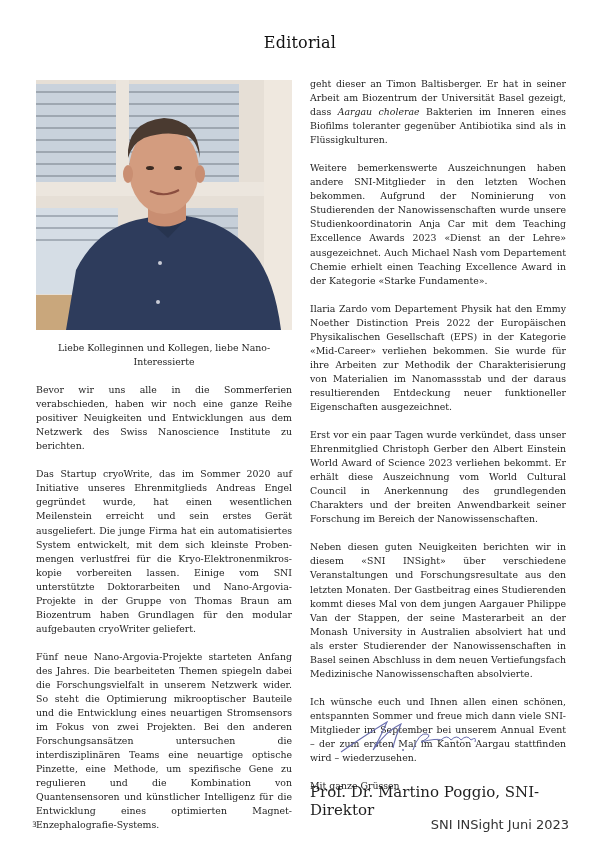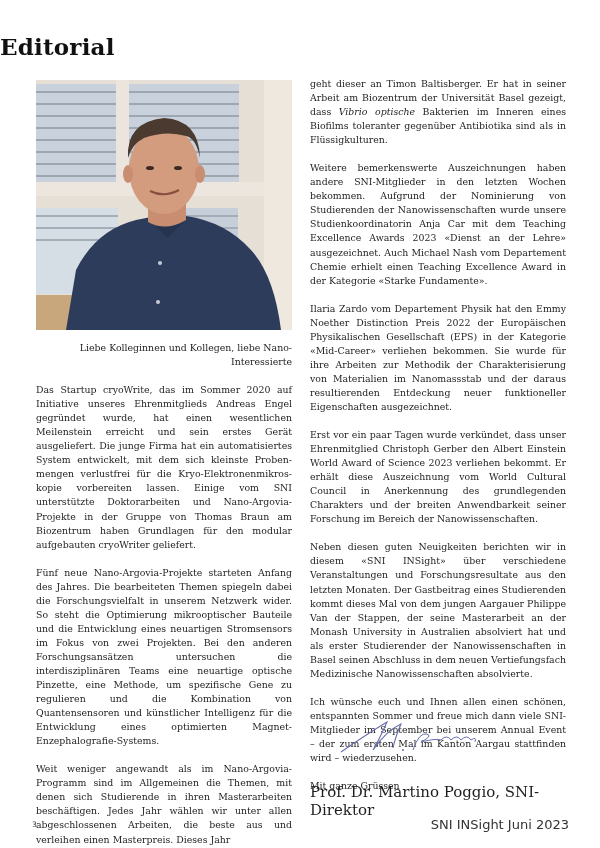--- a/index.html
+++ b/index.html
@@ -1,26 +1,26 @@
 <!DOCTYPE html>
 <html><head>
   <meta charset="utf-8">
   <style>
     html, body { margin: 0; padding: 0; background: #ffffff; }
     body { width: 600px; height: 848px; position: relative; overflow: hidden;
            font-family: "DejaVu Serif", "Liberation Serif", serif; color: #1e1e1e; }
-    .title { position: absolute; top: 33px; left: 0; width: 600px; text-align: left;
-             font-family: "DejaVu Serif", serif; font-weight: bold; font-size: 23px;
+    .title { position: absolute; top: 33px; left: 0; width: 600px; text-align: center;
+             font-family: "DejaVu Serif", serif; font-weight: normal; font-size: 16px;
              color: #111; letter-spacing: 0.2px; margin: 0; }
     .col { position: absolute; width: 256px; font-size: 9.4px; line-height: 14.05px;
            text-align: justify; hyphens: manual; }
     .col-left { left: 36px; top: 341px; }
     .col-right { left: 310px; top: 77px; width: 256px; }
     .col p { margin: 0 0 14px 0; }
-    .col p.salutation { margin-bottom: 14px; text-align: right; }
+    .col p.salutation { margin-bottom: 14px; text-align: center; }
     .photo { position: absolute; left: 36px; top: 80px; width: 256px; height: 250px;
              overflow: hidden; background: #e9e3dc; }
     .photo svg { display: block; }
     .signature { position: absolute; left: 337px; top: 712px; width: 150px; height: 52px; }
     .signoff { position: absolute; left: 310px; top: 783px; font-size: 15px; }
     .footer-page { position: absolute; left: 32px; top: 820px; font-family: "DejaVu Sans", sans-serif;
                    font-size: 7.5px; color: #333; }
     .footer-pub { position: absolute; right: 31px; top: 817px; font-family: "DejaVu Sans", sans-serif;
                   font-size: 13px; color: #333; }
     em { font-style: italic; }
@@ -82,27 +82,28 @@
     <ellipse cx="92" cy="94" rx="5" ry="9" fill="#c98e72"></ellipse>
     <ellipse cx="164" cy="94" rx="5" ry="9" fill="#c98e72"></ellipse>
     <ellipse cx="114" cy="88" rx="4" ry="2" fill="#3a2a22"></ellipse>
     <ellipse cx="142" cy="88" rx="4" ry="2" fill="#3a2a22"></ellipse>
     <path d="M114 111 Q128 118 143 110" stroke="#8a4d3f" stroke-width="2" fill="none"></path>
   </svg>
 </div>
 
 <div class="col col-left">
   <p class="salutation">Liebe Kolleginnen und Kollegen, liebe Nano-Interessierte</p>
+  <p>Bevor wir uns alle in die Sommerferien verabschieden, haben wir noch eine ganze Reihe positiver Neuigkeiten und Entwicklungen aus dem Netzwerk des Swiss Nano­science Institute zu berichten.</p>
   <p>Das Startup cryoWrite, das im Sommer 2020 auf Initiative unseres Ehrenmitglieds Andreas Engel gegründet wurde, hat einen wesentlichen Meilenstein erreicht und sein erstes Gerät ausgeliefert. Die junge Firma hat ein automa­tisiertes System entwickelt, mit dem sich kleinste Proben­mengen verlustfrei für die Kryo-Elektronenmikros-kopie vorbereiten lassen. Einige vom SNI unterstützte Doktor­arbeiten und Nano-Argovia-Projekte in der Gruppe von Thomas Braun am Biozentrum haben Grundlagen für den modular aufgebauten cryoWriter geliefert.</p>
   <p>Fünf neue Nano-Argovia-Projekte starteten Anfang des Jahres. Die bearbeiteten Themen spiegeln dabei die Forschungsvielfalt in unserem Netzwerk wider. So steht die Optimierung mikrooptischer Bauteile und die Ent­wicklung eines neuartigen Stromsensors im Fokus von zwei Projekten. Bei den anderen Forschungsansätzen untersuchen die interdisziplinären Teams eine neuartige optische Pinzette, eine Methode, um spezifische Gene zu regulieren und die Kombination von Quantensensoren und künstlicher Intelligenz für die Entwicklung eines optimierten Magnet-Enzephalografie-Systems.</p>
   <p>Weit weniger angewandt als im Nano-Argovia-Programm sind im Allgemeinen die Themen, mit denen sich Studie­rende in ihren Masterarbeiten beschäftigen. Jedes Jahr wählen wir unter allen abgeschlossenen Arbeiten, die beste aus und verleihen einen Masterpreis. Dieses Jahr</p>
 </div>
 
 <div class="col col-right">
-  <p><span>geht dieser an Timon Baltisberger. Er hat in seiner Arbeit am Biozentrum der Universität Basel gezeigt, dass </span><em>Vibrio optische</em><span> Bakterien im Inneren eines Biofilms toleranter gegenüber Antibiotika sind als in Flüssigkulturen.</span></p>
+  <p><span>geht dieser an Timon Baltisberger. Er hat in seiner Arbeit am Biozentrum der Universität Basel gezeigt, dass </span><em>Aargau cholerae</em><span> Bakterien im Inneren eines Biofilms toleranter gegenüber Antibiotika sind als in Flüssigkulturen.</span></p>
   <p>Weitere bemerkenswerte Auszeichnungen haben andere SNI-Mitglieder in den letzten Wochen bekommen. Auf­grund der Nominierung von Studierenden der Nanowis­senschaften wurde unsere Studienkoordinatorin Anja Car mit dem Teaching Excellence Awards 2023 «Dienst an der Lehre» ausgezeichnet. Auch Michael Nash vom Departement Chemie erhielt einen Teaching Excellence Award in der Kategorie «Starke Fundamente».</p>
   <p>Ilaria Zardo vom Departement Physik hat den Emmy Noether Distinction Preis 2022 der Europäischen Physi­kalischen Gesellschaft (EPS) in der Kategorie «Mid-Career» verliehen bekommen. Sie wurde für ihre Arbeiten zur Methodik der Charakterisierung von Materialien im Nanomassstab und der daraus resultierenden Entde­ckung neuer funktioneller Eigenschaften ausgezeichnet.</p>
   <p>Erst vor ein paar Tagen wurde verkündet, dass unser Ehrenmitglied Christoph Gerber den Albert Einstein World Award of Science 2023 verliehen bekommt. Er erhält diese Auszeichnung vom World Cultural Council in Anerkennung des grundlegenden Charakters und der breiten Anwendbarkeit seiner Forschung im Bereich der Nanowissenschaften.</p>
   <p>Neben diesen guten Neuigkeiten berichten wir in diesem «SNI INSight» über verschiedene Veranstaltungen und Forschungsresultate aus den letzten Monaten. Der Gast­beitrag eines Studierenden kommt dieses Mal von dem jungen Aargauer Philippe Van der Stappen, der seine Mas­terarbeit an der Monash University in Australien absolviert hat und als erster Studierender der Nanowissenschaften in Basel seinen Abschluss in dem neuen Vertiefungsfach Medizinische Nanowissenschaften absolvierte.</p>
   <p>Ich wünsche euch und Ihnen allen einen schönen, ent­spannten Sommer und freue mich dann viele SNI-Mitglie­der im September bei unserem Annual Event – der zum ersten Mal im Kanton Aargau stattfinden wird – wieder­zusehen.</p>
   <p>Mit ganze Grüssen</p>
 </div>
 
 <div class="signature" title="Handwritten signature M. Poggio">
   <svg width="150" height="52" viewBox="0 0 150 52">

